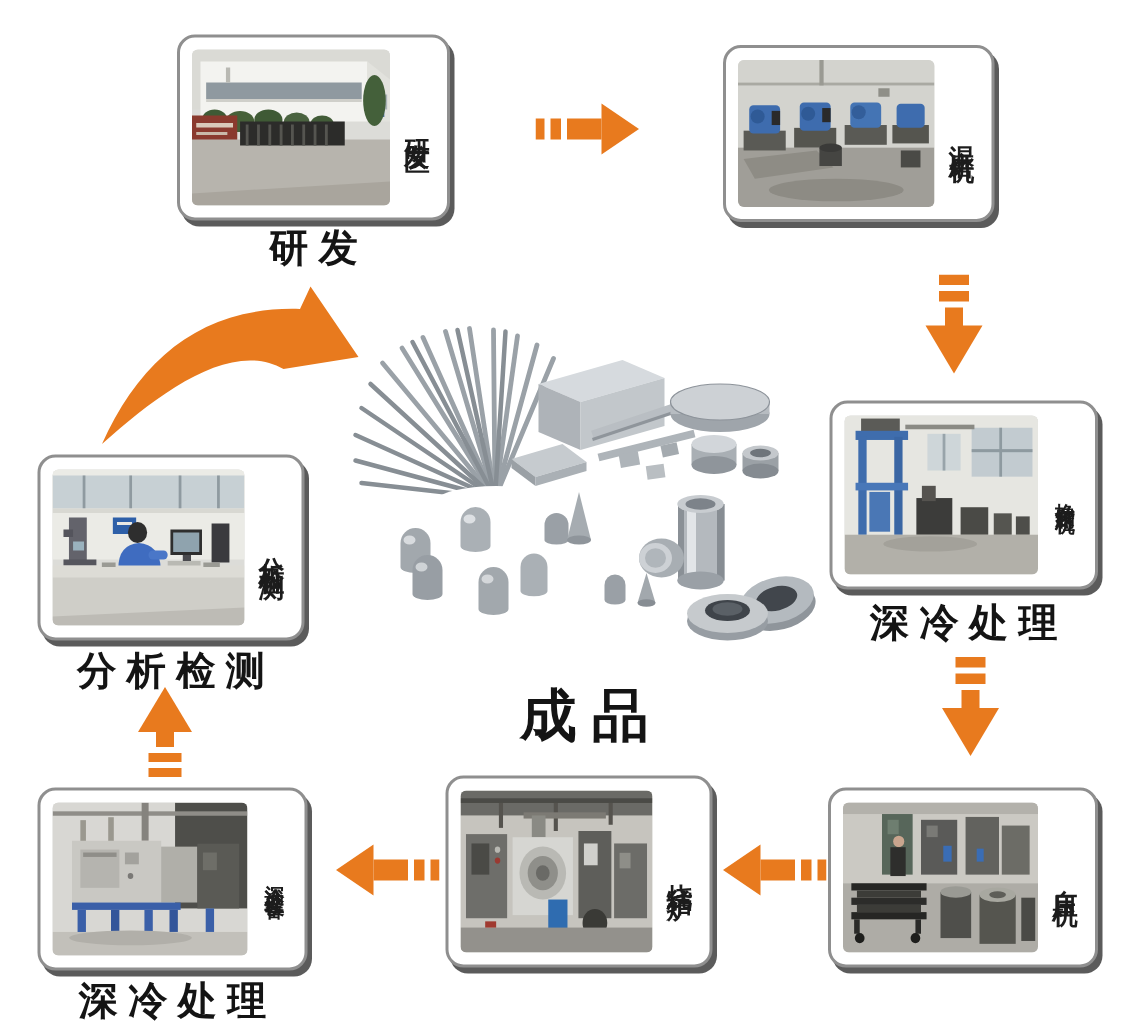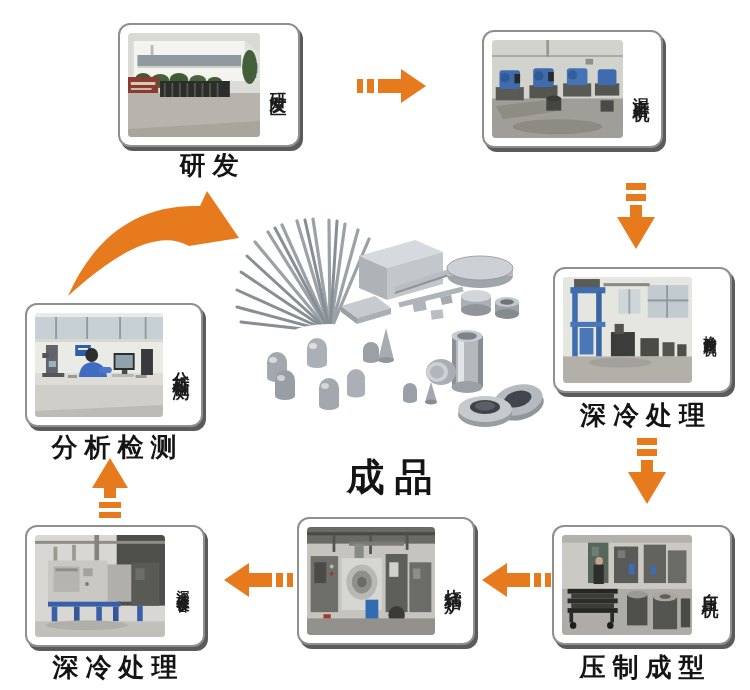--- a/index.html
+++ b/index.html
@@ -174,21 +174,20 @@
           <ellipse cx="81" cy="62" rx="11" ry="4" fill="#9a9a94"></ellipse>
           <rect x="98" y="64" width="26" height="34" fill="#55554f"></rect>
           <ellipse cx="111" cy="64" rx="13" ry="5" fill="#a8a8a0"></ellipse>
           <ellipse cx="111" cy="64" rx="6" ry="2.4" fill="#5e5e58"></ellipse>
         </g>
         <rect x="128" y="66" width="10" height="30" fill="#4a4a46"></rect>
       </svg>
     </div>
     <div class="tag">自压机</div>
   </div>
-  <div class="caption" style="left:552px;top:650px;width:180px;">压制成型</div>
 
   <div class="card" style="left:297px;top:517px;width:178px;height:128px;">
     <div class="photo">
       <svg viewBox="0 0 140 104" preserveAspectRatio="none">
         <rect x="0" y="0" width="140" height="104" fill="#c6c4be"></rect>
         <rect x="0" y="0" width="140" height="16" fill="#6a6a66"></rect>
         <rect x="0" y="5" width="140" height="3" fill="#4a4a46"></rect>
         <rect x="28" y="8" width="3" height="16" fill="#55534e"></rect>
         <rect x="68" y="8" width="3" height="18" fill="#55534e"></rect>
         <rect x="108" y="8" width="3" height="14" fill="#55534e"></rect>

